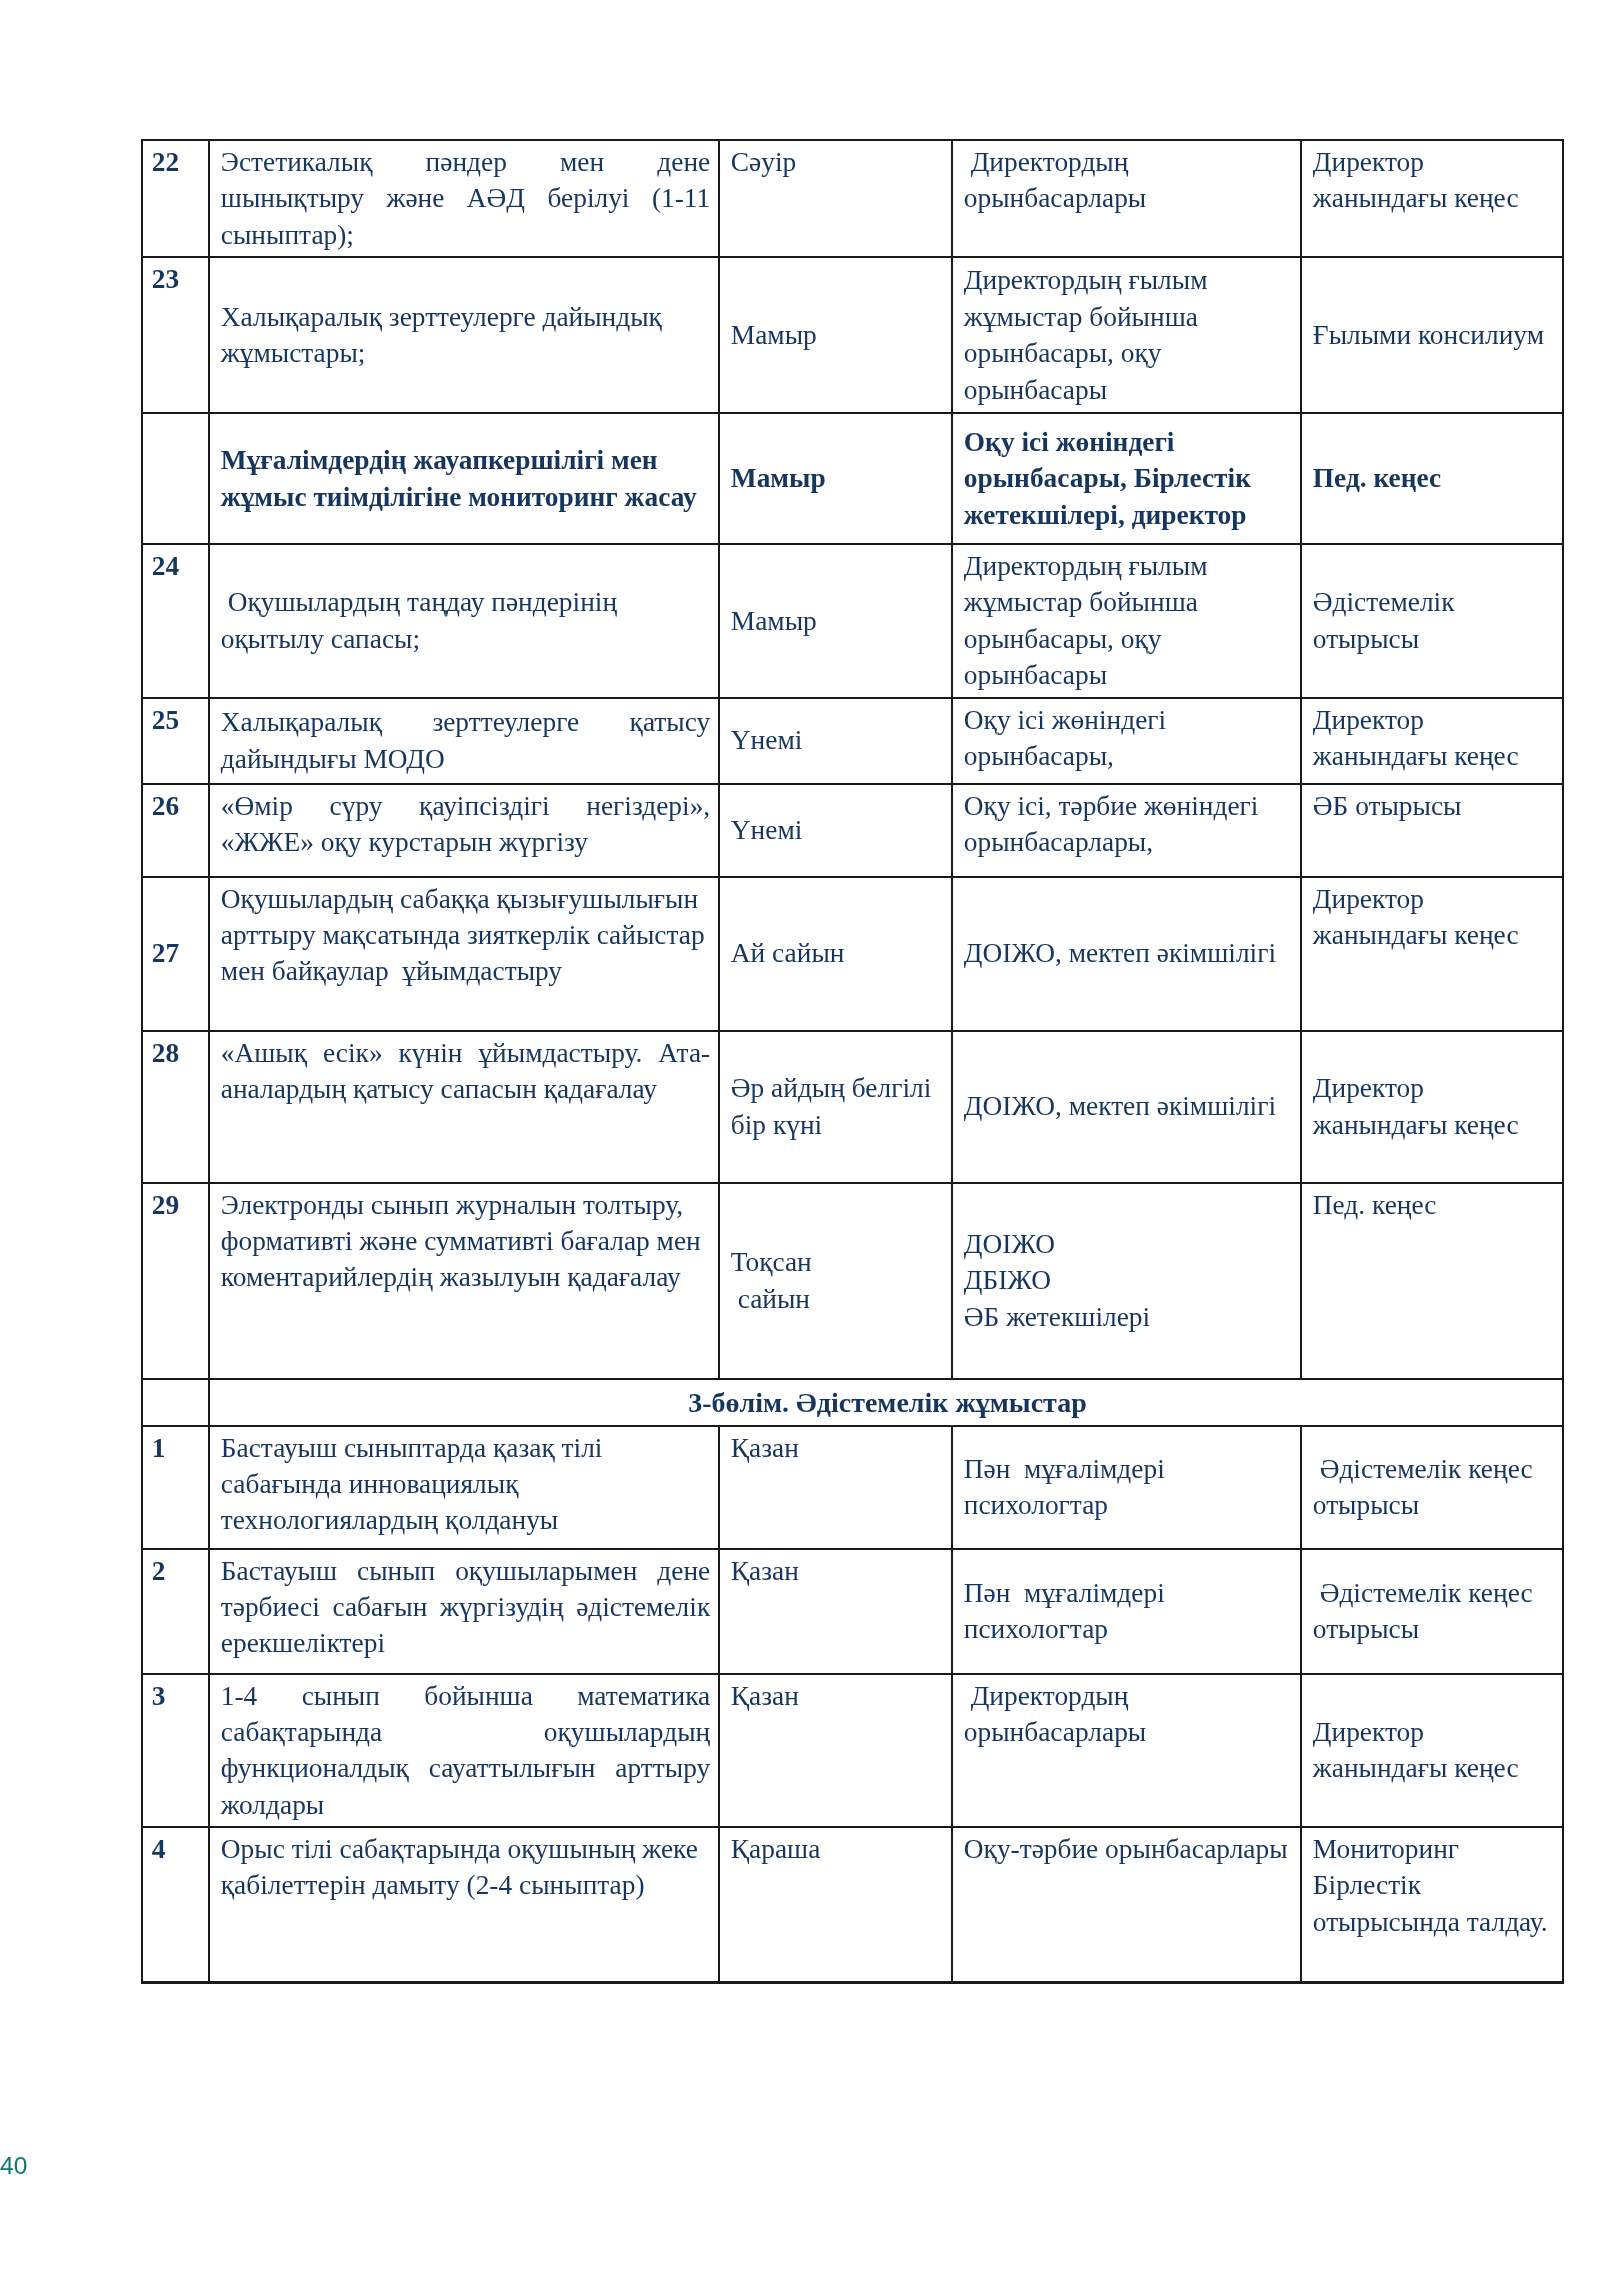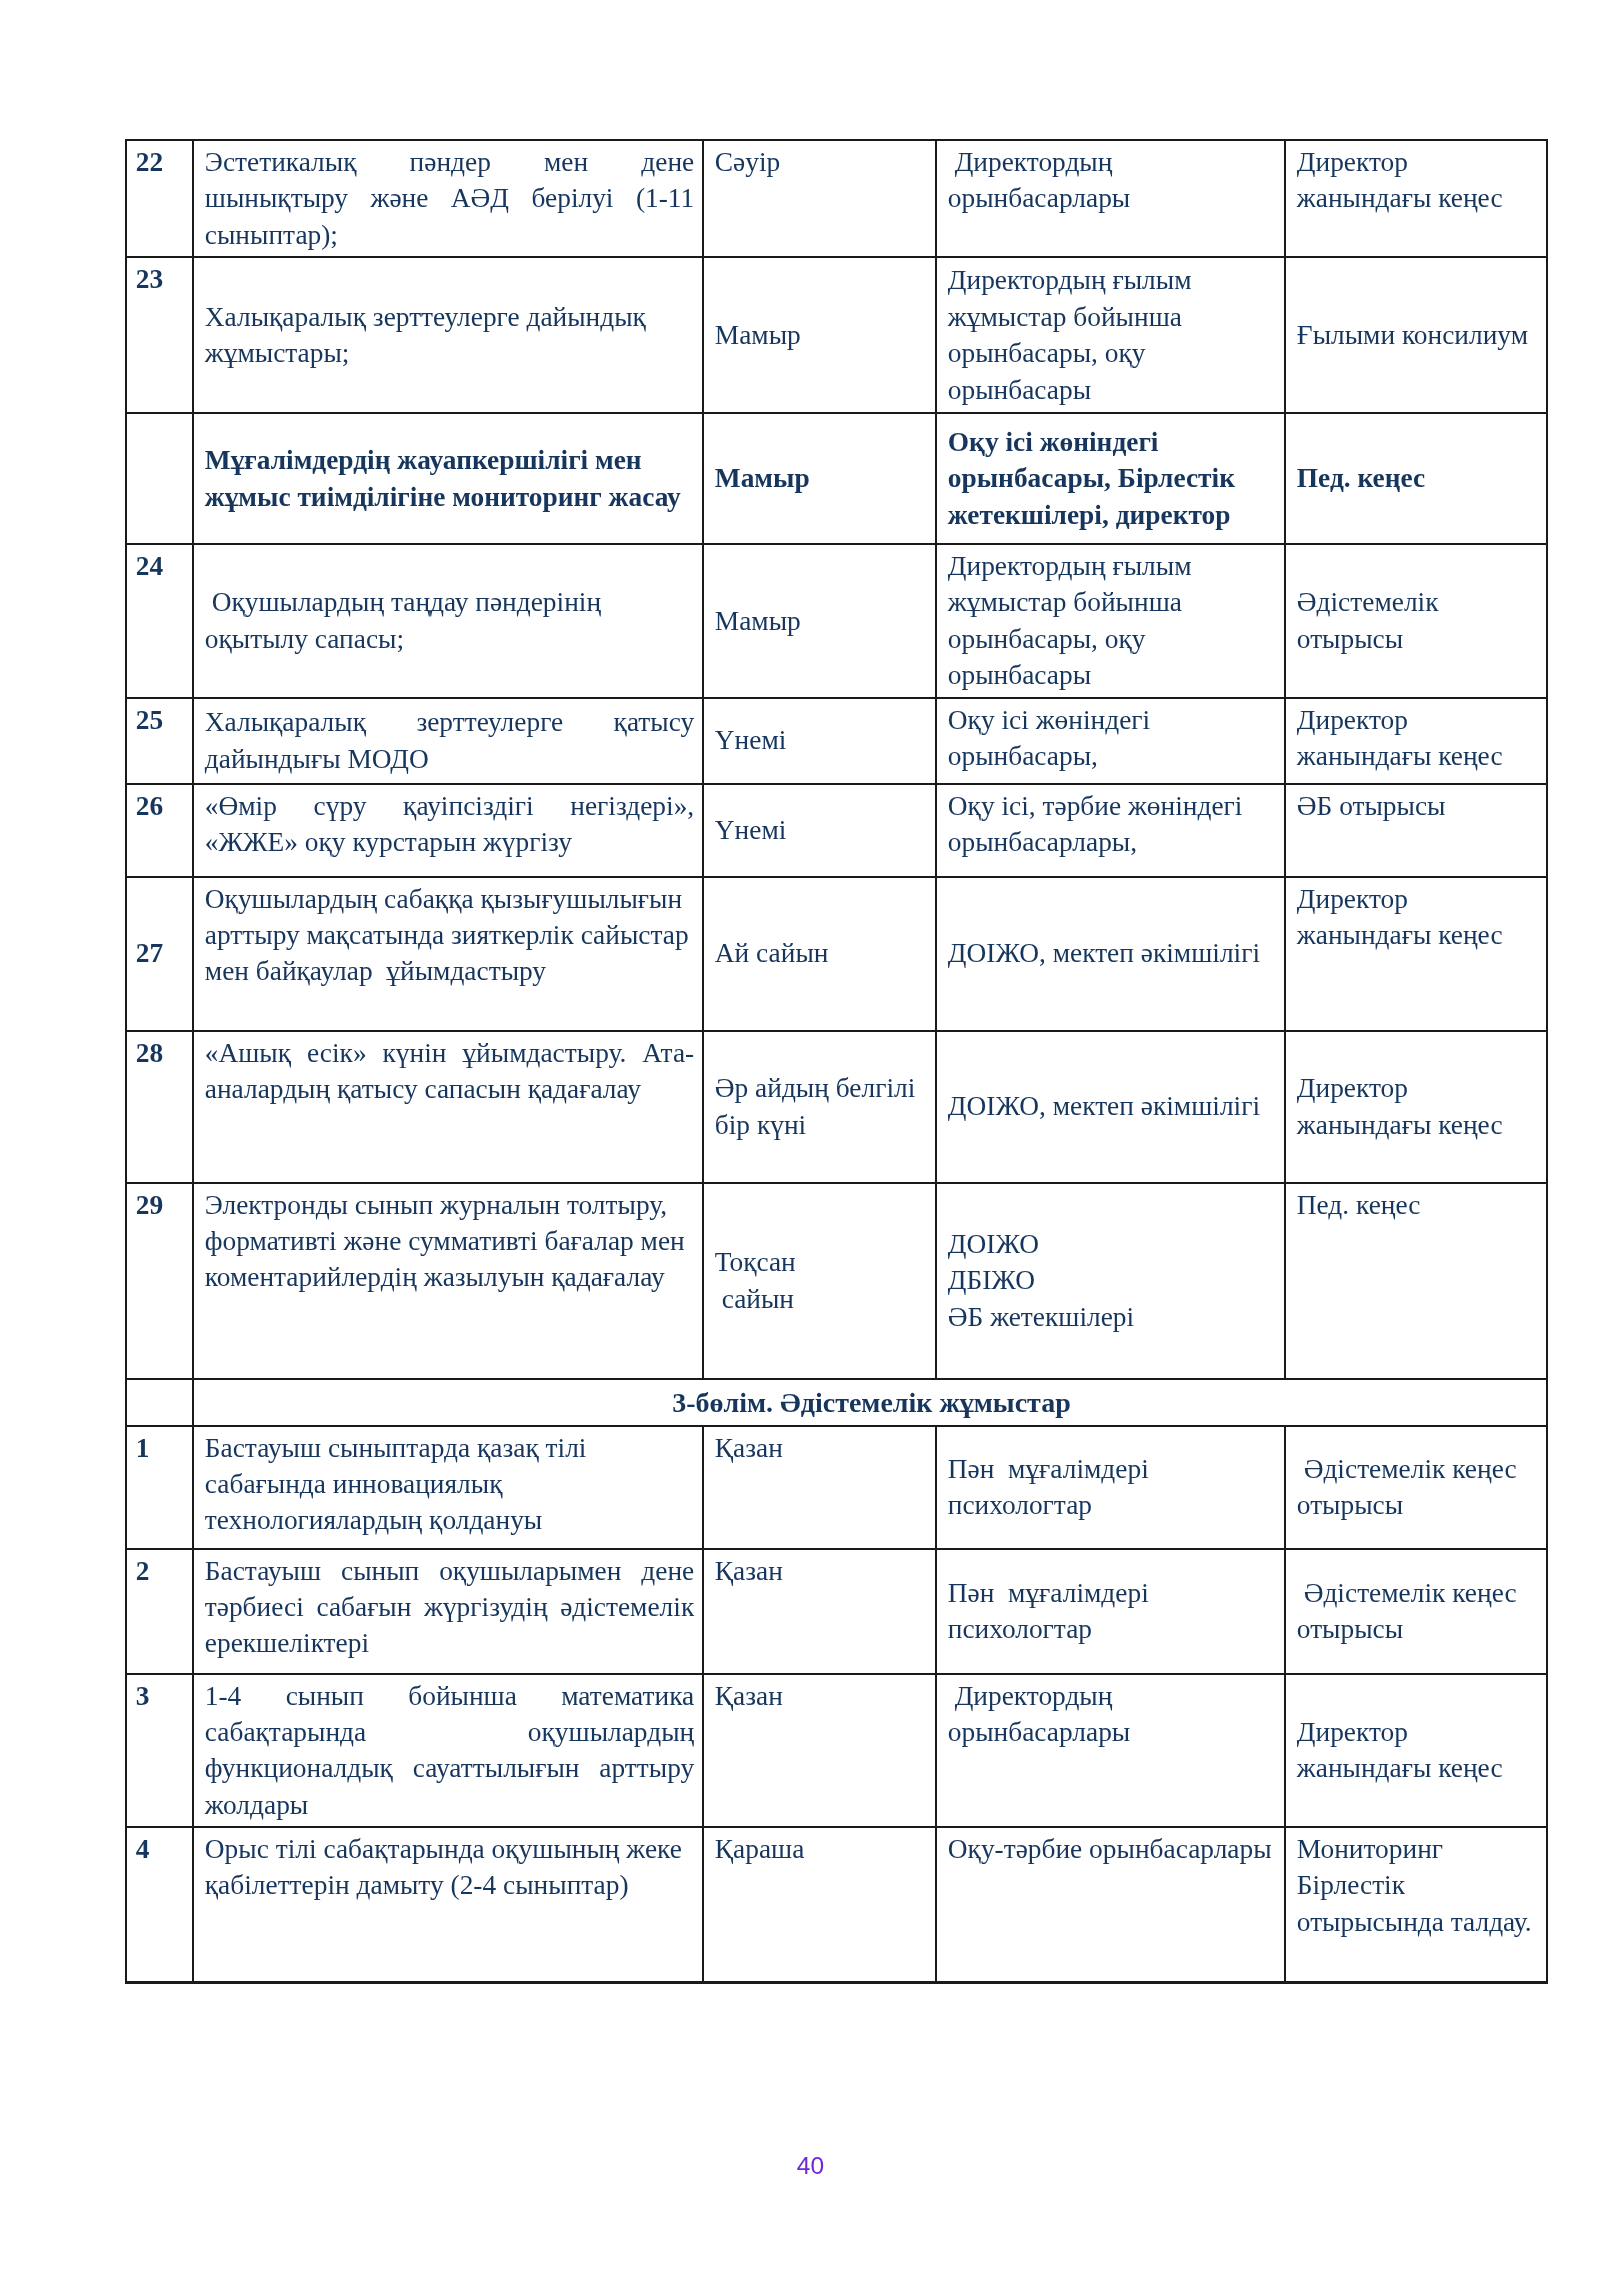--- a/index.html
+++ b/index.html
@@ -6,21 +6,21 @@
   .page{
     position:relative;
     width:1621px;
     height:2293px;
     background:#ffffff;
     font-family:"Liberation Serif","DejaVu Serif",serif;
     overflow:hidden;
   }
   table.plan{
     position:absolute;
-    left:125px;
+    left:141px;
     top:139px;
     width:1420px;
     border-collapse:collapse;
     table-layout:fixed;
     border:2.9px solid #1a1a1a;
     border-bottom:3.9px solid #1a1a1a;
   }
   table.plan td{
     border:2px solid #1a1a1a;
     padding:2.9px 7.8px 2.9px 10.8px;
@@ -42,24 +42,24 @@
     vertical-align:middle;
     font-size:28px;
     border-top:2.9px solid #1a1a1a;
     border-bottom:2.9px solid #1a1a1a;
   }
   .page-number{
     position:absolute;
     left:0;
     top:2152px;
     width:100%;
-    text-align:center;
+    text-align:left;
     font-family:"Liberation Sans","DejaVu Sans",sans-serif;
     font-size:24.5px;
-    color:#6d28d9;
+    color:#0f766e;
   }
 </style>
 </head>
 <body>
 
 <div class="page">
   <table class="plan">
     <colgroup>
       <col style="width:67px">
       <col style="width:510px">

